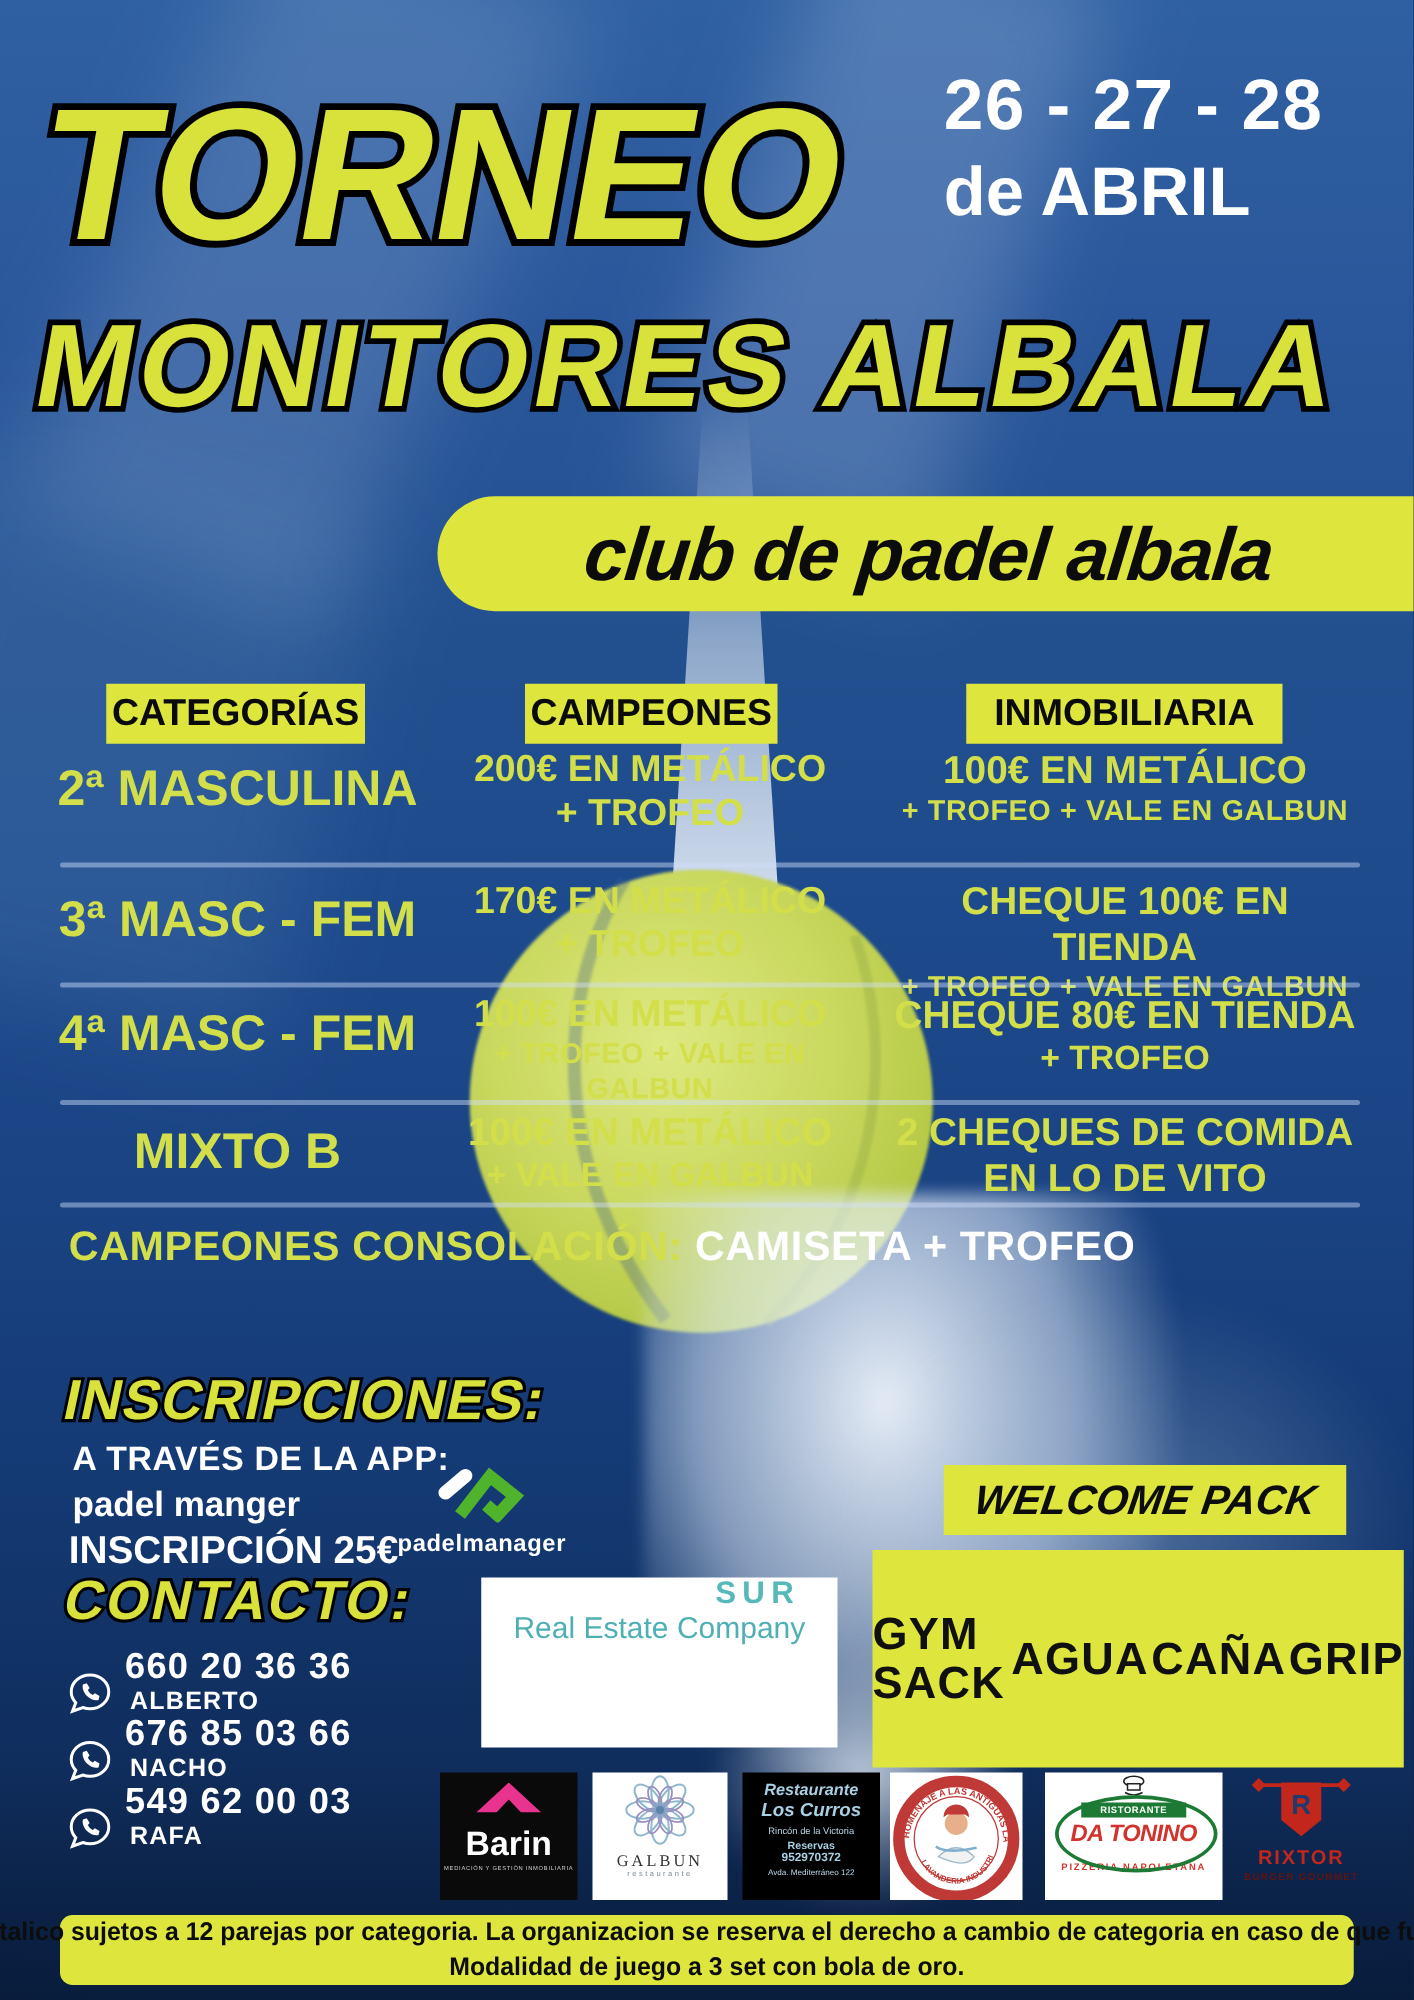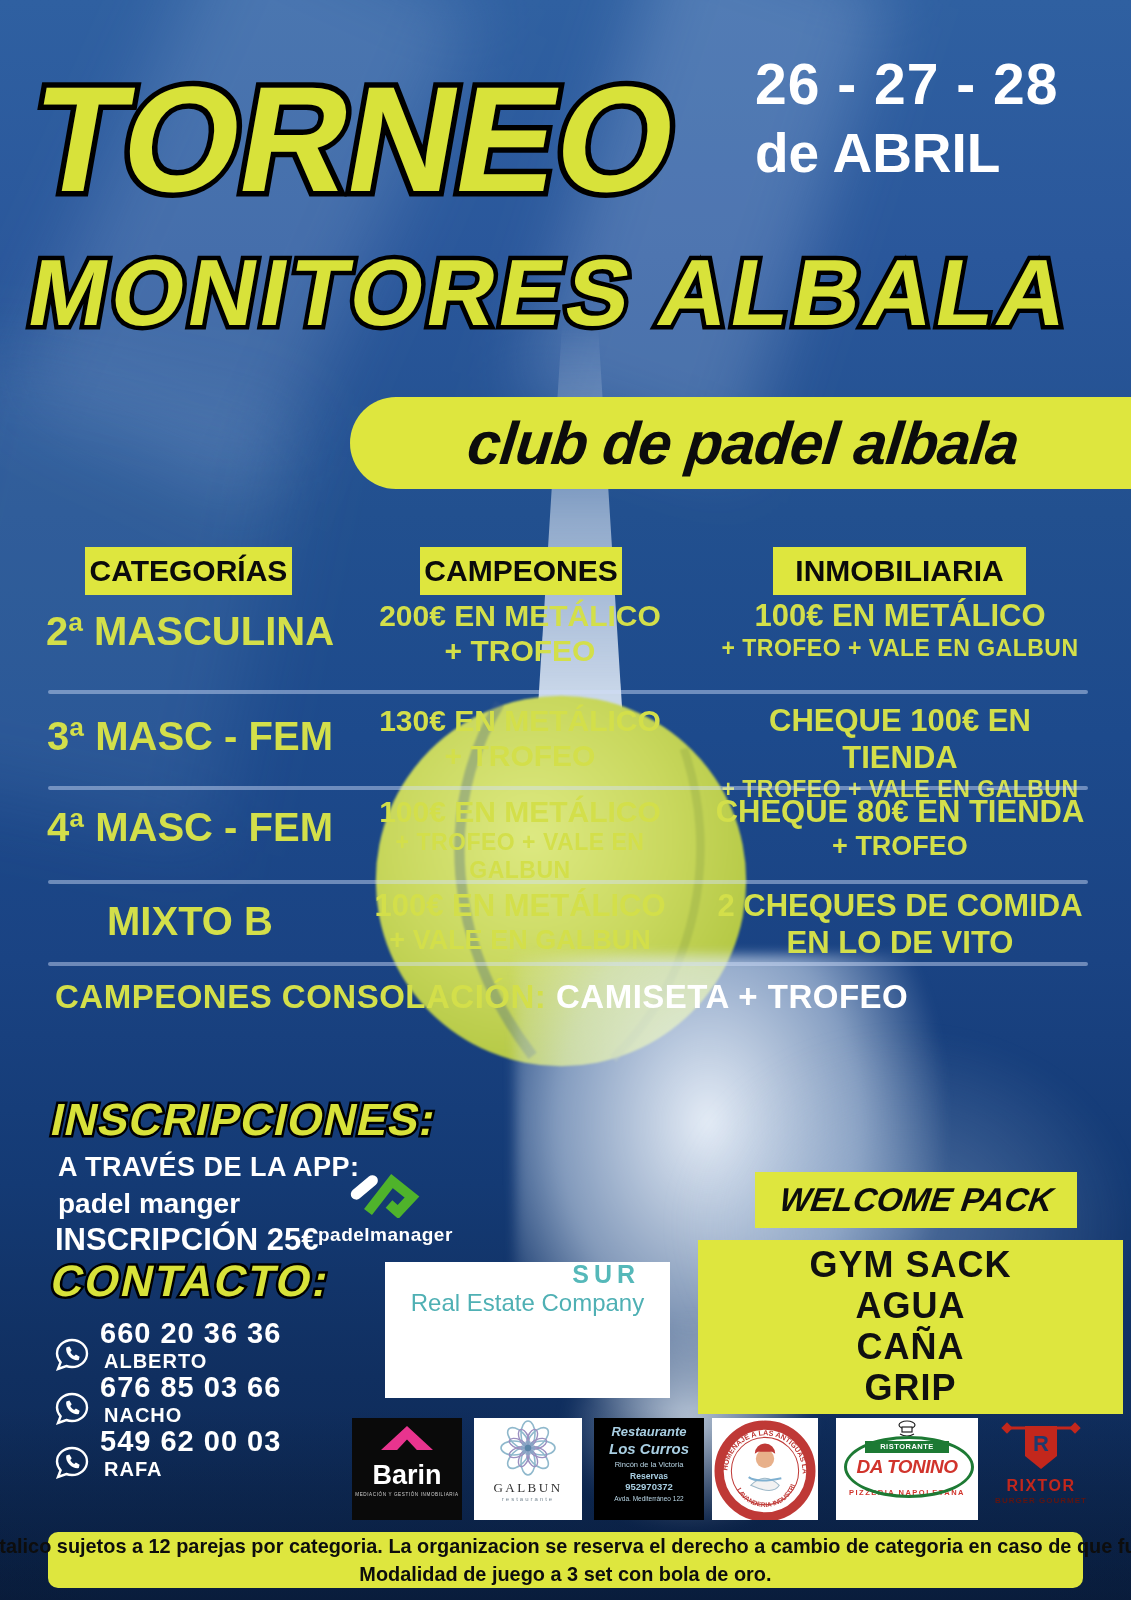--- a/index.html
+++ b/index.html
@@ -79,21 +79,21 @@
   .ce1{top:1318px;}.ce2{top:1372px;}.ce3{top:1426px;}
   .phone-icon{width:36px;height:36px;margin-top:2px;}
   .phone-col{margin-left:10px;color:#fff;}
   .phone-num{font-size:29px;font-weight:bold;letter-spacing:1px;line-height:1.1;}
   .phone-name{font-size:20px;font-weight:bold;margin-left:4px;letter-spacing:1px;}
 
   .wp-head{position:absolute;left:755px;top:1172px;width:322px;height:56px;background:#dee63e;
     display:flex;align-items:center;justify-content:center;}
   .wp-head .wp-title{font-style:italic;font-weight:bold;font-size:33px;color:#0d0d0d;transform:skewX(-8deg);letter-spacing:0;}
   .wp-box{position:absolute;left:698px;top:1240px;width:425px;height:174px;background:#dee63e;
-    display:flex;flex-direction:column;align-items:center;justify-content:center;gap:2px;}
+    display:flex;flex-direction:row;align-items:center;justify-content:center;gap:2px;}
   .wp-item{font-size:36px;font-weight:bold;color:#101010;line-height:1.08;letter-spacing:1px;}
 
   .hola-card{position:absolute;left:385px;top:1262px;width:285px;height:136px;background:#fff;
     display:flex;flex-direction:column;align-items:center;padding-top:6px;box-sizing:border-box;}
   .hola-line{font-size:56px;line-height:1;color:#54575b;letter-spacing:5px;font-weight:400;}
   .hola-o{color:#55b8b9;}
   .hola-sub{align-self:flex-end;margin:-8px 30px 0 0;color:#55b8b9;font-weight:bold;font-size:25px;letter-spacing:5px;}
   .hola-tag{color:#4fb0b4;font-size:24px;margin-top:0px;}
 
   .logo-card{position:absolute;top:1418px;height:102px;box-sizing:border-box;overflow:hidden;text-align:center;}
@@ -180,21 +180,21 @@
       <div class="pcol col-run">
         <div class="t-xl">100€ EN METÁLICO</div>
         <div class="t-sm">+ TROFEO + VALE EN GALBUN</div>
       </div>
     </div>
     <div class="divider" style="top:690px"></div>
 
     <div class="prow" style="top:703px">
       <div class="pcol col-cat">3ª MASC - FEM</div>
       <div class="pcol col-champ">
-        <div class="t-lg">130€ EN METÁLICO</div>
+        <div class="t-lg">170€ EN METÁLICO</div>
         <div class="t-lg">+ TROFEO</div>
       </div>
       <div class="pcol col-run">
         <div class="t-xl">CHEQUE 100€ EN TIENDA</div>
         <div class="t-sm">+ TROFEO + VALE EN GALBUN</div>
       </div>
     </div>
     <div class="divider" style="top:786px"></div>
 
     <div class="prow" style="top:794px">

